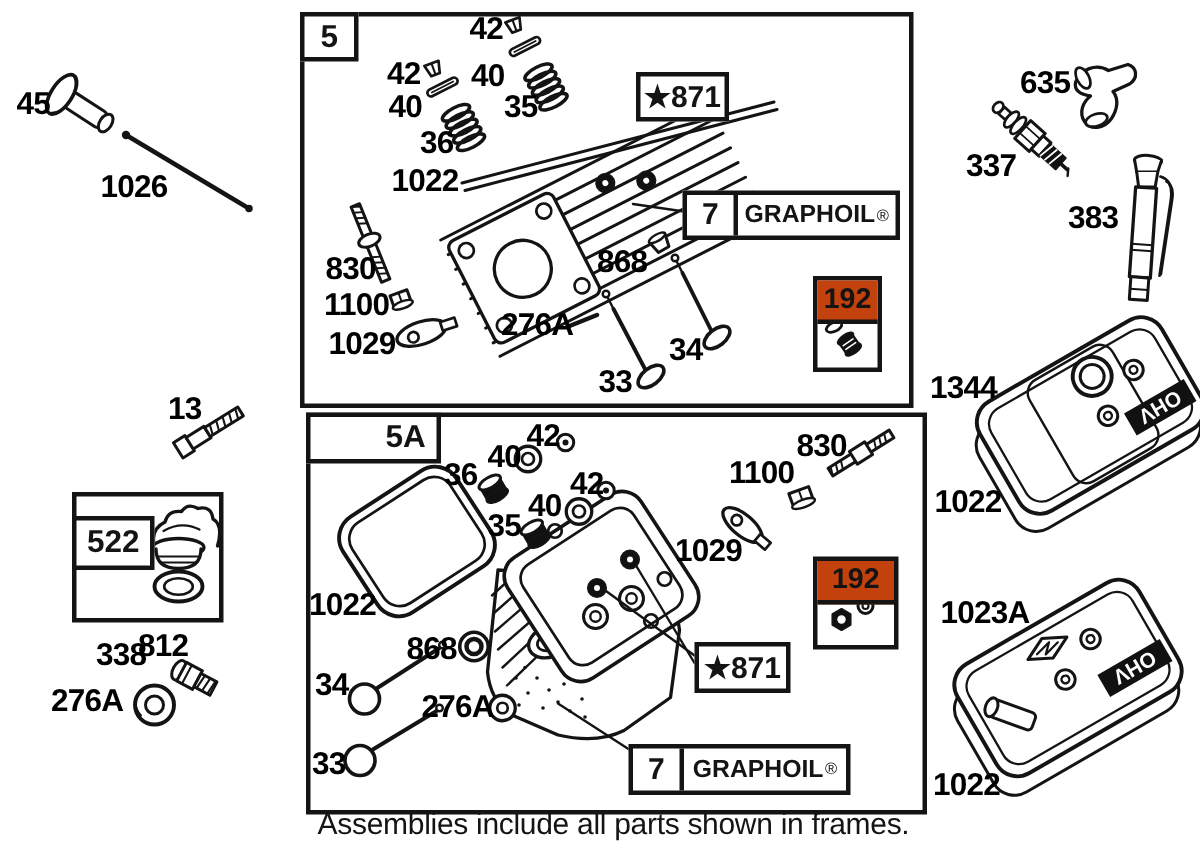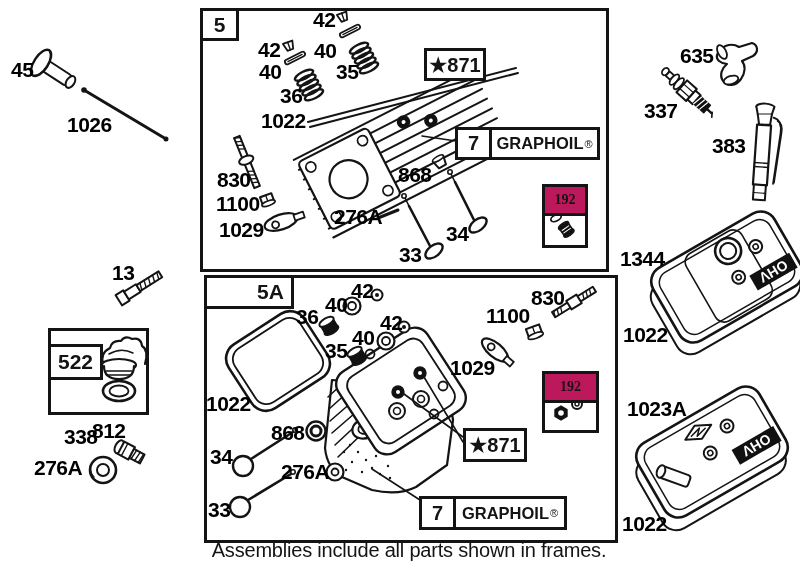--- a/index.html
+++ b/index.html
@@ -17,21 +17,21 @@
            font-weight:bold;font-size:20px;letter-spacing:0;}
   .graphoil{position:absolute;z-index:4;border:3px solid #141414;background:#fff;
             display:flex;align-items:stretch;}
   .graphoil .num{width:31px;display:flex;align-items:center;justify-content:center;
                  font-weight:bold;font-size:20px;border-right:3px solid #141414;}
   .graphoil .name{flex:1;display:flex;align-items:center;justify-content:center;
                   font-weight:bold;font-size:16.5px;letter-spacing:0;}
   .graphoil .reg{font-size:11px;vertical-align:4px;font-weight:normal;margin-left:1px;}
   .box192{position:absolute;z-index:2;border:3px solid #141414;background:transparent;}
   .box192 .top{height:26px;border-bottom:3px solid #141414;display:flex;align-items:center;
-               justify-content:center;font-weight:bold;font-size:14px;background:#be185d;font-family:Liberation Serif, serif;}
+               justify-content:center;font-weight:bold;font-size:19px;background:#c2410c;}
   .caption{position:absolute;z-index:3;font-size:20px;font-weight:normal;
            letter-spacing:-0.2px;white-space:nowrap;text-align:center;}
 </style>
 </head>
 <body>
 
 <div class="stage">
 
   <svg width="800" height="565" viewBox="0 0 800 565">
     <g stroke="#141414" stroke-width="2" fill="none" stroke-linecap="round" stroke-linejoin="round">

